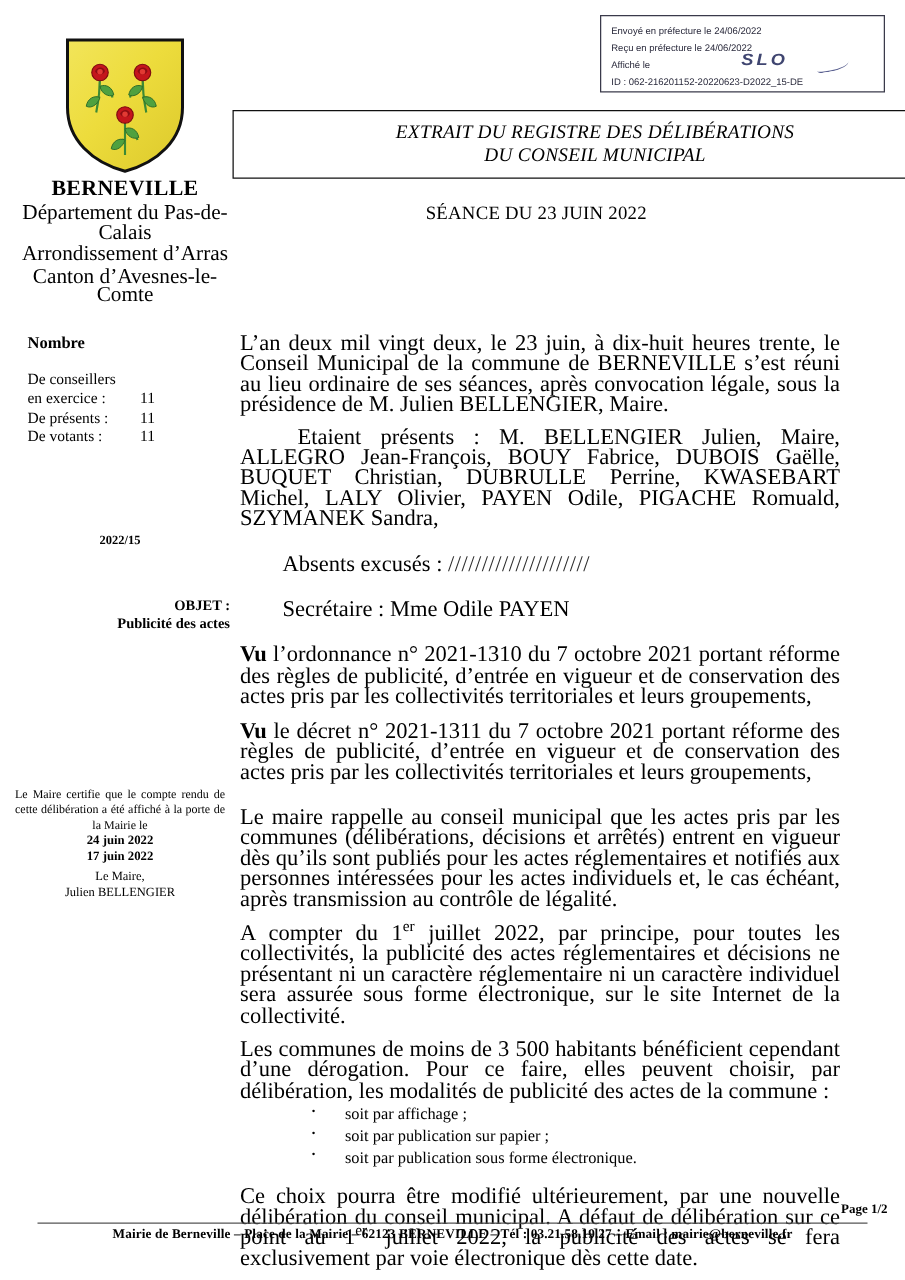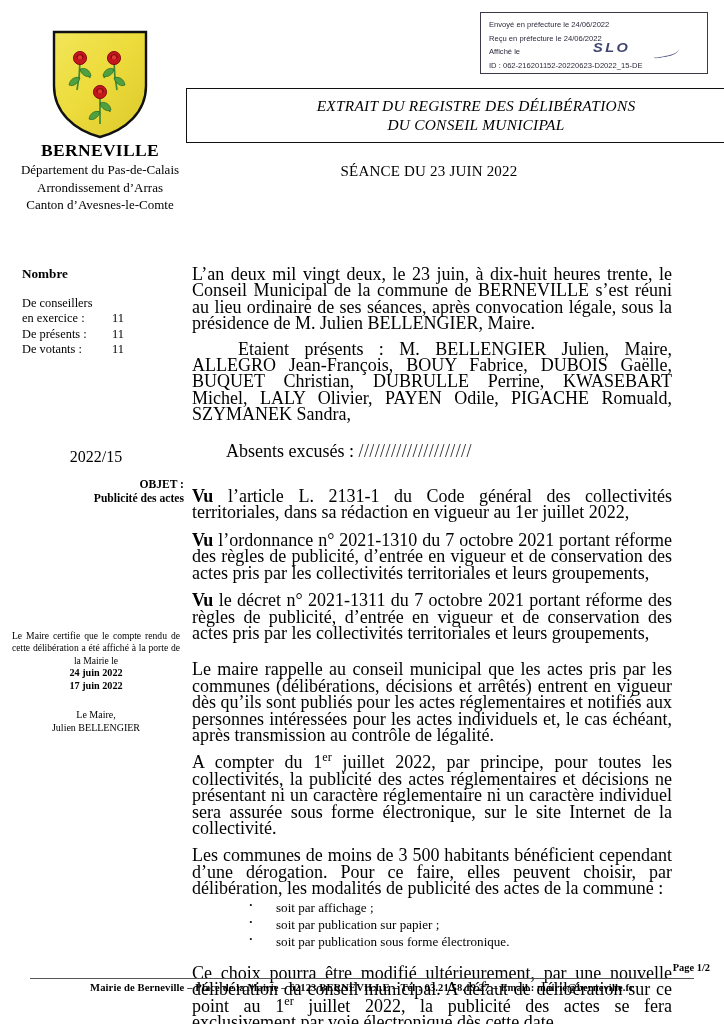--- a/index.html
+++ b/index.html
@@ -81,21 +81,21 @@
     margin-top: 6px;
     letter-spacing: 0.2px;
   }
   .commune-line2 {
     font-size: 17.5px;
     font-weight: bold;
     line-height: 20px;
     letter-spacing: 0.3px;
   }
   .commune-sub {
-    font-size: 13px;
+    font-size: 17px;
     line-height: 15.5px;
     margin-top: 2px;
   }
 
   
   .title-box {
     position: absolute;
     left: 186px;
     top: 88px;
     width: 580px;
@@ -140,25 +140,25 @@
     font-size: 12.4px;
     line-height: 15.4px;
   }
   .count-row { display: block; white-space: nowrap; }
   .count-row .lbl { display: inline-block; width: 90px; }
   .count-row .val { display: inline-block; }
 
   .delib-num {
     position: absolute;
     left: 8px;
-    top: 448px;
+    top: 427px;
     width: 176px;
     text-align: center;
-    font-size: 16px;
-    font-weight: normal;
+    font-size: 10px;
+    font-weight: bold;
   }
   .objet-block {
     position: absolute;
     left: 8px;
     top: 478px;
     width: 176px;
     text-align: right;
     font-size: 11.6px;
     font-weight: bold;
     line-height: 14px;
@@ -169,21 +169,21 @@
     left: 6px;
     top: 630px;
     width: 180px;
     text-align: center;
     font-size: 9.6px;
     line-height: 12.4px;
   }
   .certif-block .just { text-align: justify; text-align-last: center; padding: 0 6px; }
   .certif-block .bold { font-weight: bold; font-size: 10.2px; }
   .certif-sign {
-    margin-top: 17px;
+    margin-top: 4px;
     font-size: 10px;
     line-height: 12.6px;
   }
 
   
   .body-col {
     position: absolute;
     left: 192px;
     top: 266px;
     width: 480px;
@@ -353,23 +353,23 @@
 <div class="body-col">
 
   <p class="p tight">L’an deux mil vingt deux, le 23 juin, à dix-huit heures trente, le Conseil Municipal de la commune de BERNEVILLE s’est réuni au lieu ordinaire de ses séances, après convocation légale, sous la présidence de M. Julien BELLENGIER, Maire.</p>
   <div class="gap-sm"></div>
   <p class="p p-indent">Etaient présents : M. BELLENGIER Julien, Maire, ALLEGRO Jean-François, BOUY Fabrice, DUBOIS Gaëlle, BUQUET Christian, DUBRULLE Perrine, KWASEBART Michel, LALY Olivier, PAYEN Odile, PIGACHE Romuald, SZYMANEK Sandra,</p>
 
   <div class="gap-sm"></div>
   <p class="p p-indent-sm"><span>Absents   excusés : </span><span class="hashes">/////////////////////</span></p>
 
   <div class="gap-sm"></div>
-
-  <div class="gap-sm"></div>
-  <p class="p"><span class="vu-bold">Vu</span><span> l’article L. 2131-1 du Code général des collectivités territoriales, dans sa rédaction en vigueur au 1er juillet 2022,</span></p>
+  <p class="p p-indent-sm">Secrétaire : Mme Odile PAYEN</p>
+
+  <div class="gap-sm"></div>
 
   <p class="p"><span class="vu-bold">Vu</span><span> l’ordonnance n° 2021-1310 du 7 octobre 2021 portant réforme des règles de publicité, d’entrée en vigueur et de conservation des actes pris par les collectivités territoriales et leurs groupements,</span></p>
 
   <p class="p"><span class="vu-bold">Vu</span><span> le décret n° 2021-1311 du 7 octobre 2021 portant réforme des règles de publicité, d’entrée en vigueur et de conservation des actes pris par les collectivités territoriales et leurs groupements,</span></p>
 
   <div class="gap-sm"></div>
   <p class="p">Le maire rappelle au conseil municipal que les actes pris par les communes (délibérations, décisions et arrêtés) entrent en vigueur dès qu’ils sont publiés pour les actes réglementaires et notifiés aux personnes intéressées pour les actes individuels et, le cas échéant, après transmission au contrôle de légalité.</p>
 
   <p class="p"><span>A compter du 1</span><sup>er</sup><span> juillet 2022, par principe, pour toutes les collectivités, la publicité des actes réglementaires et décisions ne présentant ni un caractère réglementaire ni un caractère individuel sera assurée sous forme électronique, sur le site Internet de la collectivité.</span></p>
 

